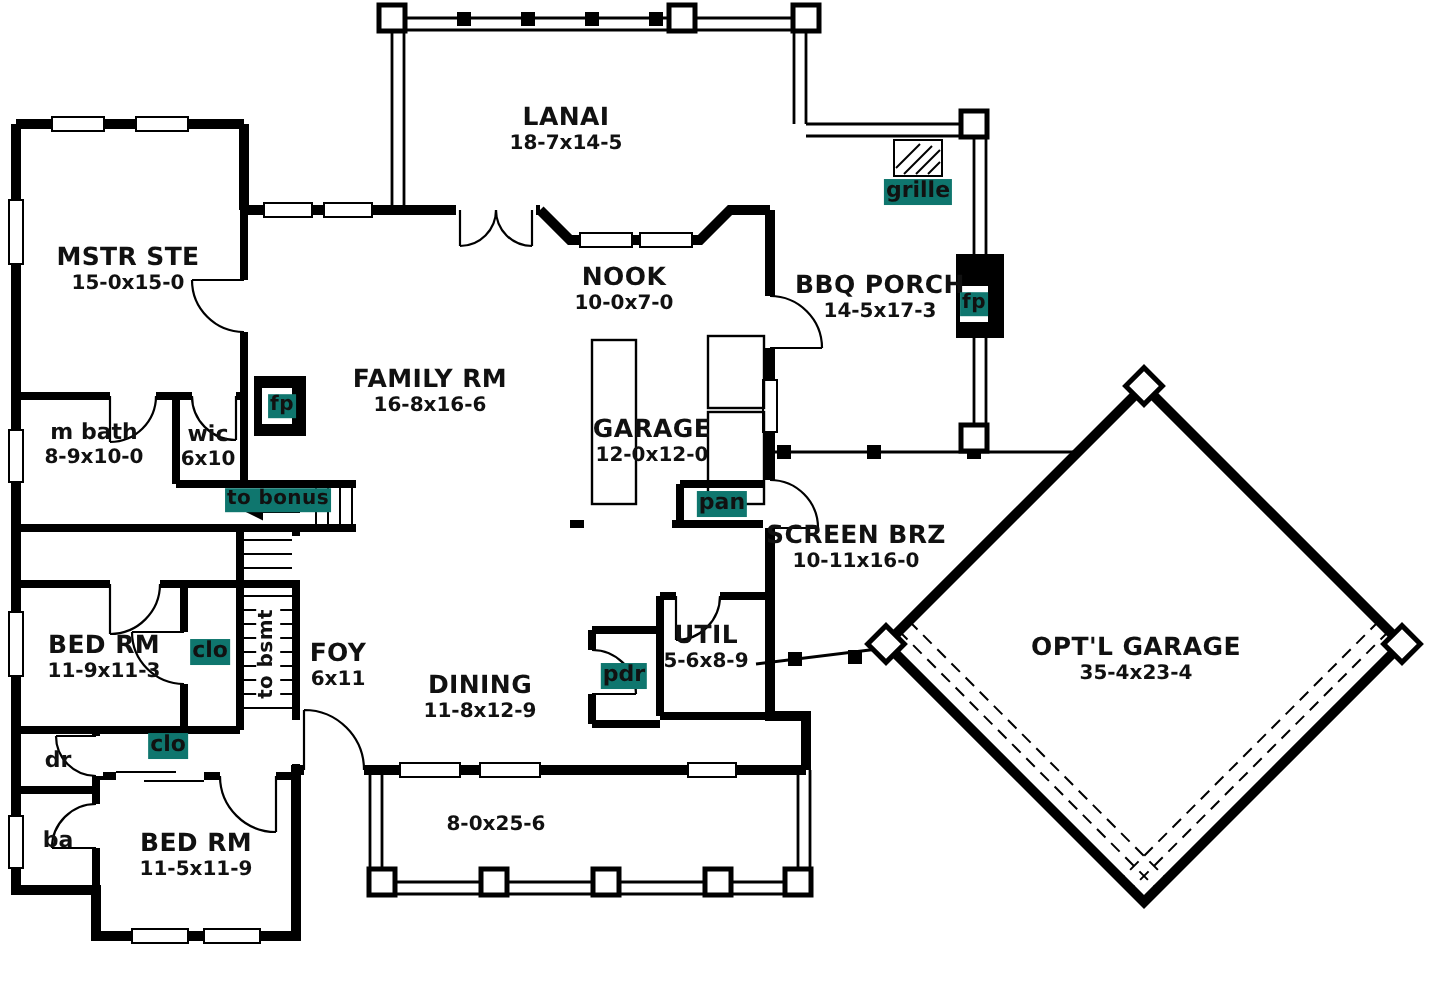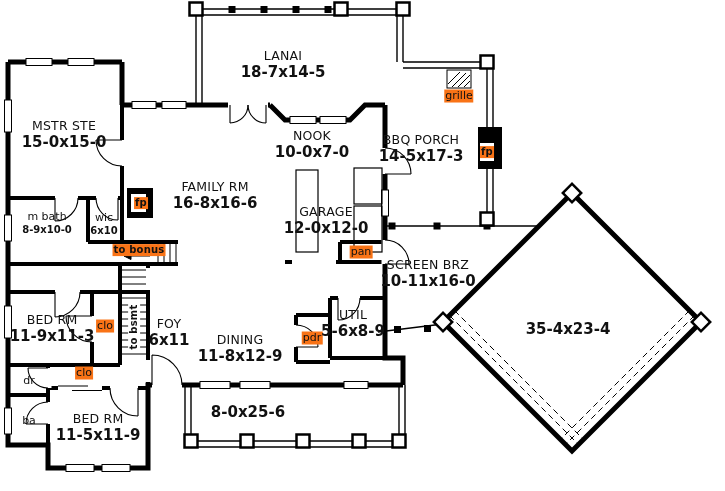--- a/index.html
+++ b/index.html
@@ -1,26 +1,26 @@
 <!DOCTYPE html>
 <html><head>
 <meta charset="utf-8">
 <style>
   html,body{margin:0;padding:0;background:#ffffff}
   .plan{position:relative;width:725px;height:491px;background:#ffffff;
         font-family:"DejaVu Sans",sans-serif;color:#111;overflow:hidden}
   .plan svg{position:absolute;left:0;top:0}
   .lbl{position:absolute;transform:translate(-50%,-50%);text-align:center;
        line-height:1.18;white-space:nowrap;color:#111;z-index:5}
-  .lbl .nm{display:block;font-weight:normal;font-size:12.5px;letter-spacing:.2px}
-  .lbl .dm{display:block;font-weight:bold;font-size:15px}
+  .lbl .nm{display:block;font-weight:bold;font-size:12.5px;letter-spacing:.2px}
+  .lbl .dm{display:block;font-weight:bold;font-size:10px}
   .lbl.small .nm{font-size:11px;letter-spacing:0}
   .lbl.small .dm{font-size:10px}
   .lbl.tiny .nm{font-size:10px;font-weight:bold}
-  .lbl.onwhite{background:#f97316;padding:0 1px}
+  .lbl.onwhite{background:#0f766e;padding:0 1px}
   .lbl.vert{transform:translate(-50%,-50%) rotate(-90deg);background:#fff;padding:0 2px}
 </style>
 </head>
 <body>
 
 <div class="plan">
 
 <svg width="725" height="491" viewBox="0 0 725 491">
 
   <g stroke="#000" stroke-width="1.4" fill="none">
@@ -225,21 +225,21 @@
   <span class="nm">grille</span>
 </div>
 <div class="lbl" style="left:64px;top:135px">
   <span class="nm">MSTR STE</span>
   <span class="dm">15-0x15-0</span>
 </div>
 <div class="lbl" style="left:312px;top:145px">
   <span class="nm">NOOK</span>
   <span class="dm">10-0x7-0</span>
 </div>
-<div class="lbl" style="left:421px;top:149px">
+<div class="lbl" style="left:440px;top:149px">
   <span class="nm">BBQ PORCH</span>
   <span class="dm">14-5x17-3</span>
 </div>
 <div class="lbl tiny onwhite" style="left:487px;top:152px">
   <span class="nm">fp</span>
 </div>
 <div class="lbl small" style="left:47px;top:223px">
   <span class="nm">m bath</span>
   <span class="dm">8-9x10-0</span>
 </div>
@@ -287,20 +287,21 @@
   <span class="dm">11-8x12-9</span>
 </div>
 <div class="lbl small onwhite" style="left:312px;top:338px">
   <span class="nm">pdr</span>
 </div>
 <div class="lbl" style="left:353px;top:324px">
   <span class="nm">UTIL</span>
   <span class="dm">5-6x8-9</span>
 </div>
 <div class="lbl" style="left:568px;top:330px">
+  <span class="nm">OPT'L GARAGE</span>
   <span class="dm">35-4x23-4</span>
 </div>
 <div class="lbl small" style="left:29px;top:381px">
   <span class="nm">dr</span>
 </div>
 <div class="lbl small onwhite" style="left:84px;top:373px">
   <span class="nm">clo</span>
 </div>
 <div class="lbl small" style="left:29px;top:421px">
   <span class="nm">ba</span>

